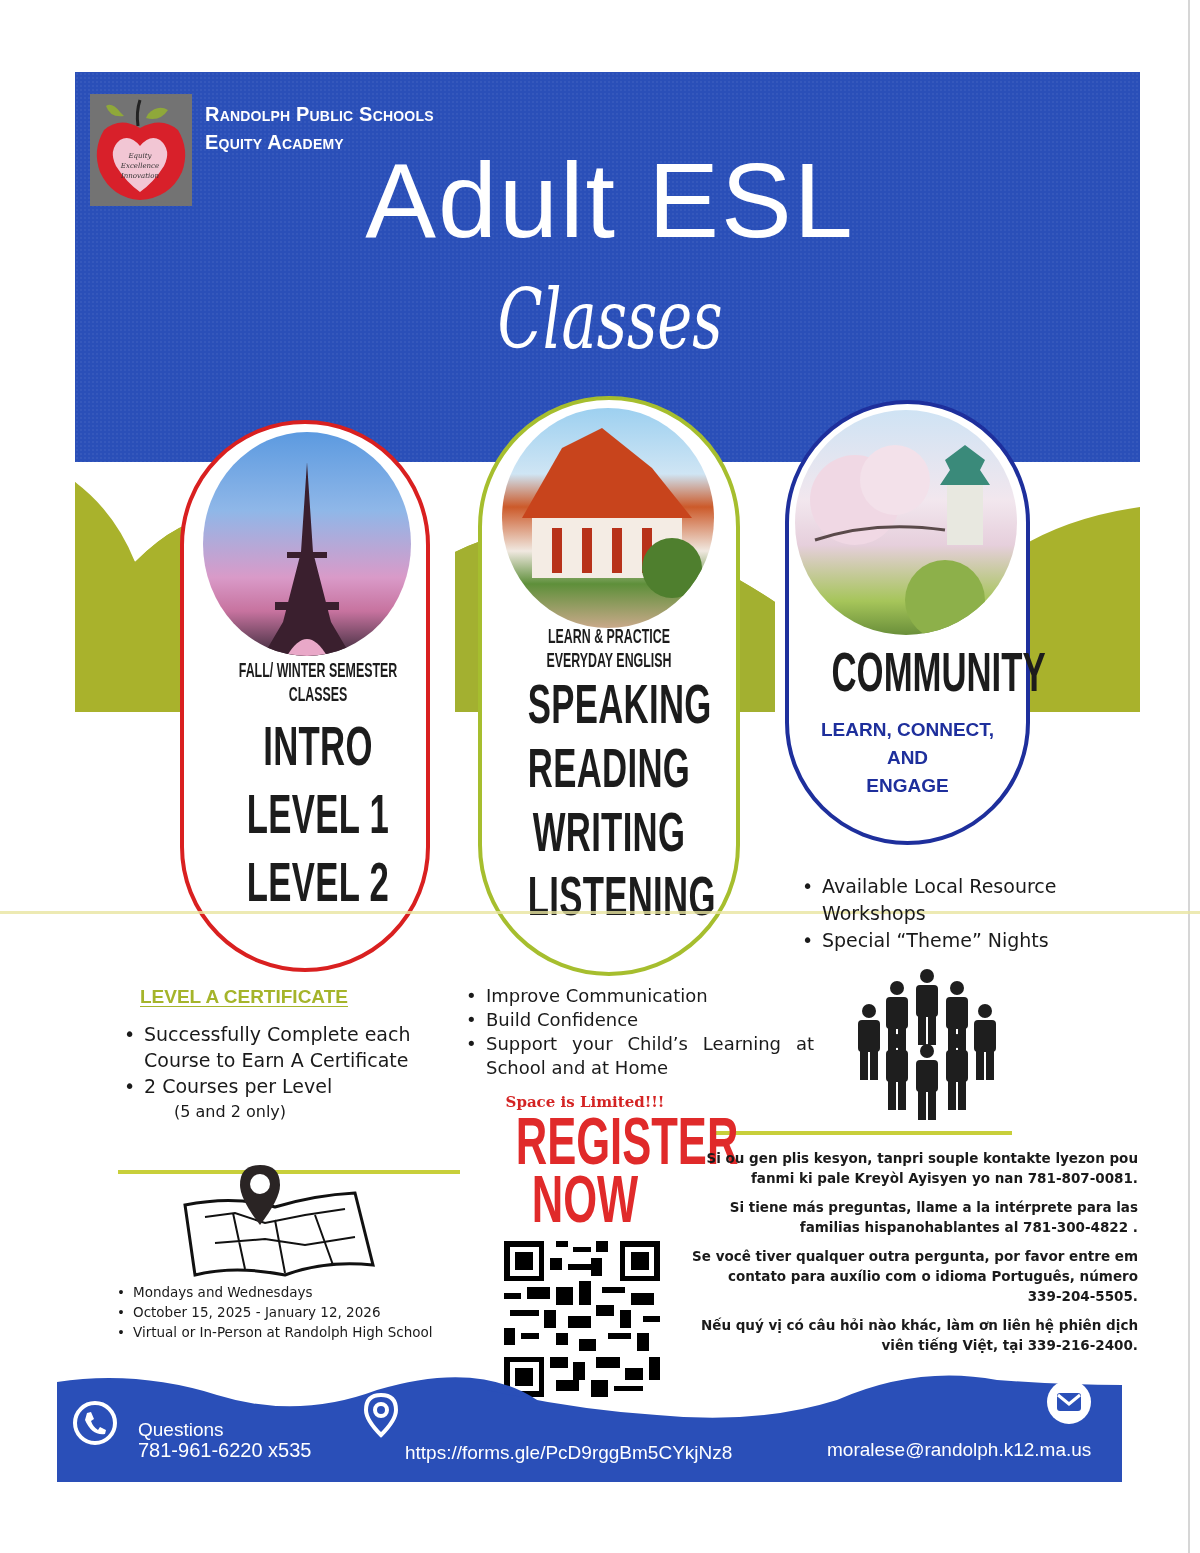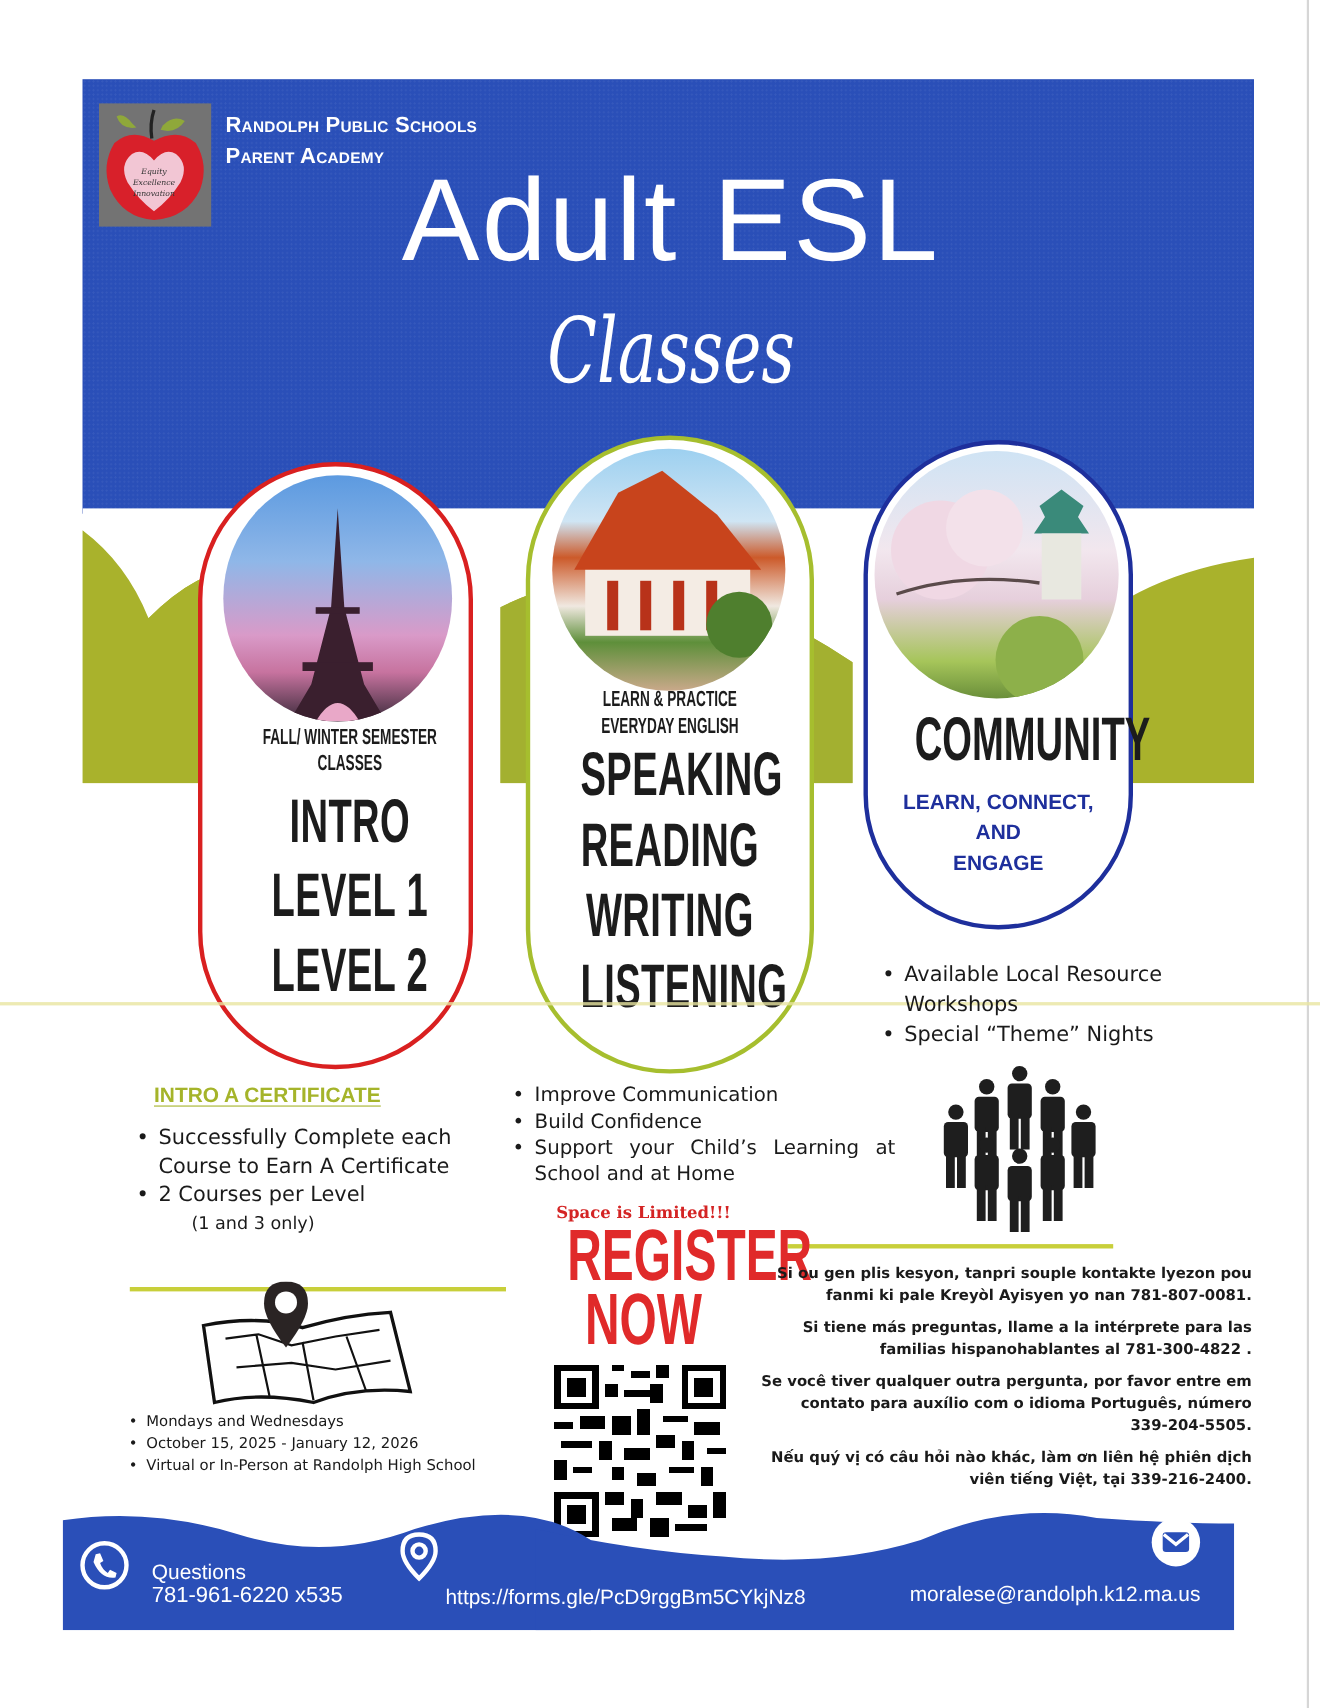--- a/index.html
+++ b/index.html
@@ -105,21 +105,21 @@
     <path d="M50 34 Q30 22 14 36 Q2 56 10 78 Q22 104 50 106 Q80 104 92 78 Q100 56 88 36 Q72 22 50 34 Z" fill="#d8202a"></path>
     <path d="M50 52 Q40 40 30 46 Q18 56 26 72 Q36 88 50 98 Q64 88 74 72 Q82 56 70 46 Q60 40 50 52 Z" fill="#f2c6d4"></path>
     <text x="50" y="64" font-size="7" text-anchor="middle" font-family="DejaVu Serif, serif" font-style="italic" fill="#333">Equity</text>
     <text x="50" y="74" font-size="7" text-anchor="middle" font-family="DejaVu Serif, serif" font-style="italic" fill="#333">Excellence</text>
     <text x="50" y="84" font-size="7" text-anchor="middle" font-family="DejaVu Serif, serif" font-style="italic" fill="#333">Innovation</text>
   </svg>
 </div>
 
 <div class="org">
   <span class="l1">Randolph Public Schools</span>
-  <span class="l2">Parent Academy</span>
+  <span class="l2">Equity Academy</span>
 </div>
 
 <h1 class="title">Adult ESL</h1>
 <div class="subtitle">Classes</div>
 
 <div class="pill pill-red"></div>
 <div class="pill pill-green"></div>
 <div class="pill pill-blue"></div>
 
 <div class="photo photo-paris">
@@ -182,26 +182,26 @@
   <div class="community-sub">ENGAGE</div>
 </div>
 
 <div class="fold-line"></div>
 
 <ul class="bullets comm-bullets">
   <li>Available Local Resource Workshops</li>
   <li>Special “Theme” Nights</li>
 </ul>
 
-<div class="cert-heading">INTRO A CERTIFICATE</div>
+<div class="cert-heading">LEVEL A CERTIFICATE</div>
 <ul class="bullets cert-bullets">
   <li>Successfully Complete each Course to Earn A Certificate</li>
   <li>
     <span>2 Courses per Level</span>
-    <span class="cert-note">(1 and 3 only)</span>
+    <span class="cert-note">(5 and 2 only)</span>
   </li>
 </ul>
 
 <ul class="bullets benefit-bullets">
   <li>Improve Communication</li>
   <li>Build Confidence</li>
   <li style="text-align:justify;">Support your Child’s Learning at School and at Home</li>
 </ul>
 
 <svg class="people" viewBox="0 0 150 155">

